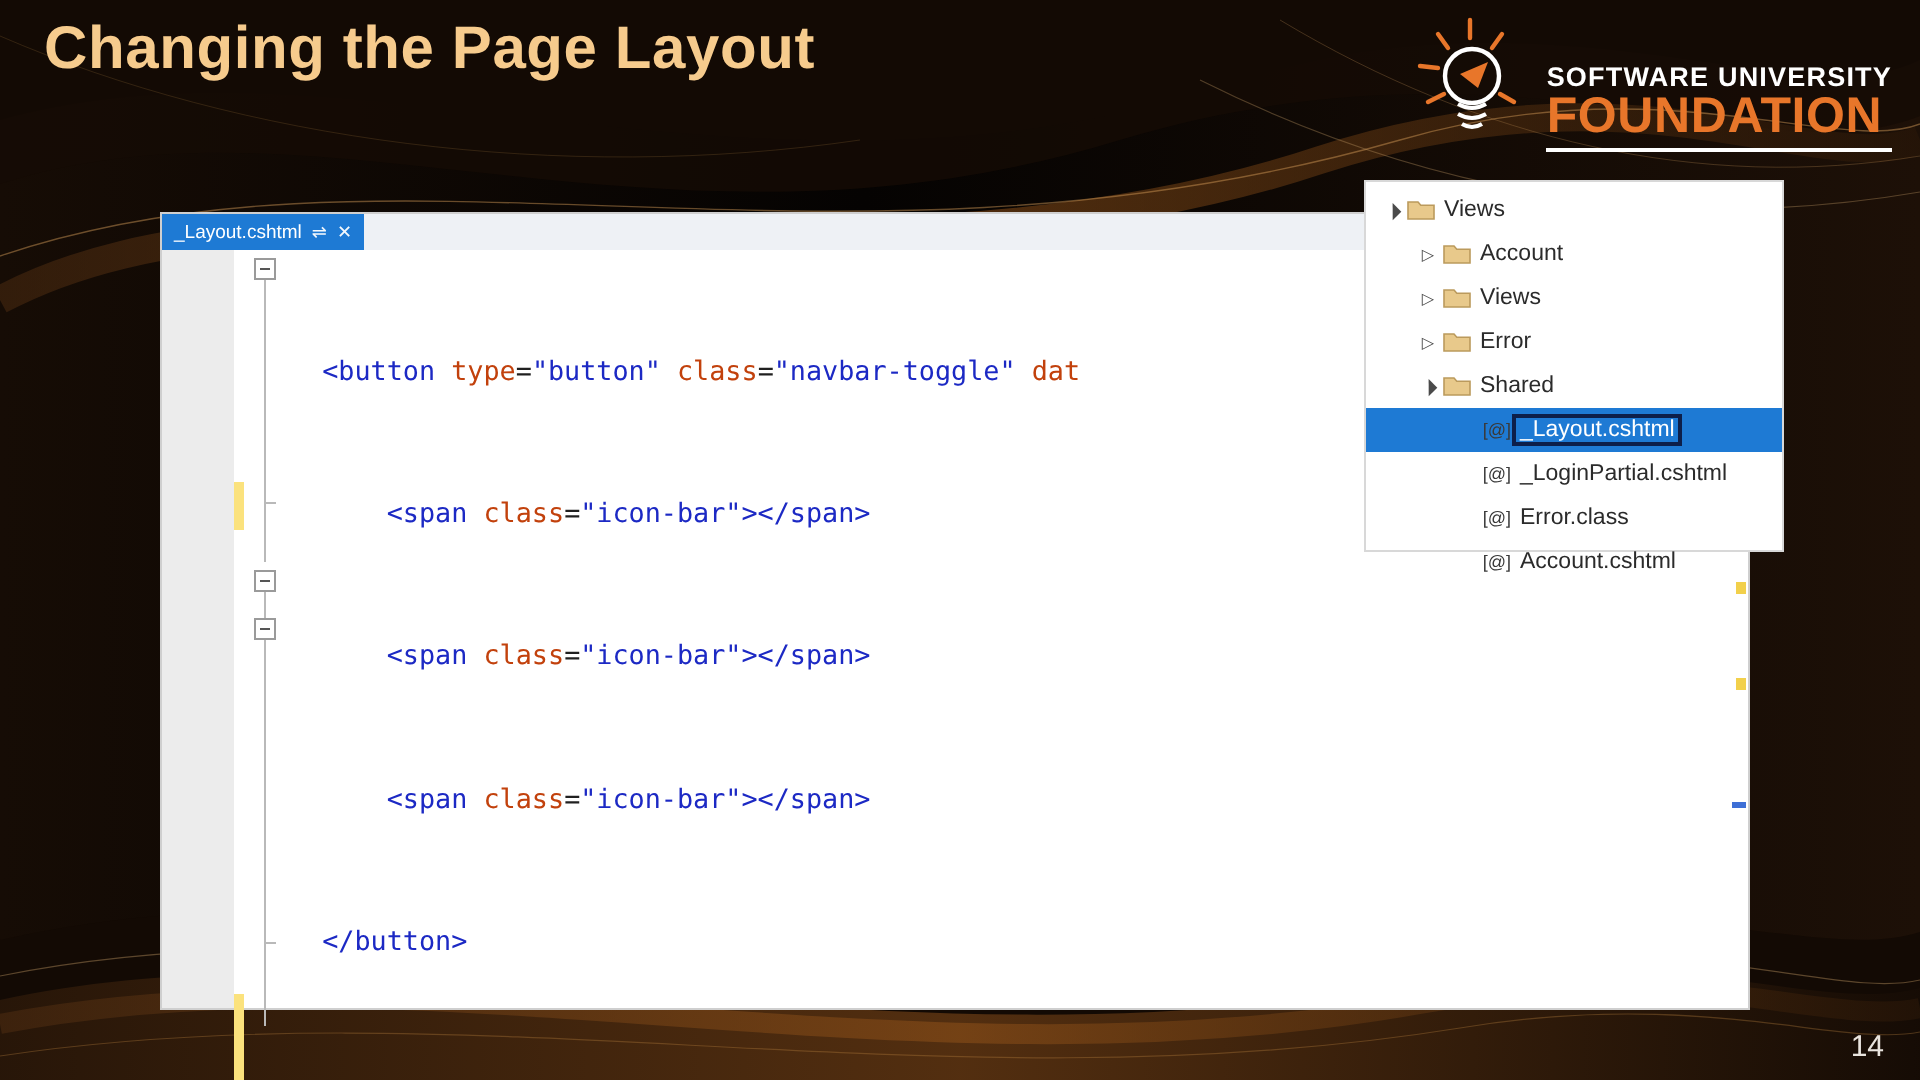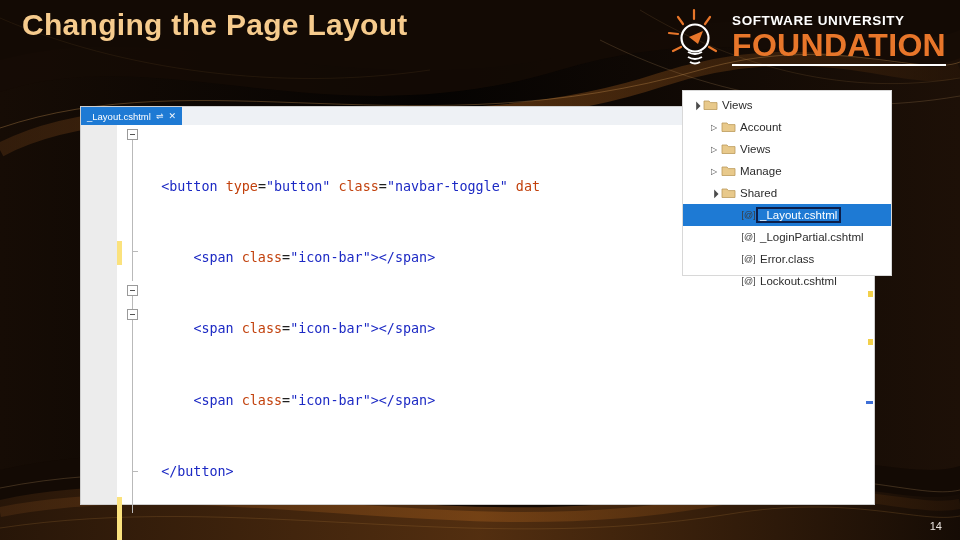--- a/index.html
+++ b/index.html
@@ -13,25 +13,25 @@
   
   #bg { position:absolute; inset:0; z-index:0; }
 
   
   #slide-title {
     position:absolute; left:22px; top:8px; z-index:5;
     font-size:30px; font-weight:bold; letter-spacing:.3px;
     color:#f6cb8d; white-space:nowrap;
   }
 
-  #logo { position:absolute; right:14px; top:6px; z-index:5; display:flex; align-items:flex-start; gap:6px; }
+  #logo { position:absolute; right:14px; top:6px; z-index:5; display:flex; align-items:flex-end; gap:6px; }
   #logo .bulb { width:62px; height:70px; position:relative; }
   #logo .words { display:flex; flex-direction:column; line-height:1; padding-top:8px; }
   #logo .l1 { color:#ffffff; font-size:13.5px; font-weight:bold; letter-spacing:.6px; }
-  #logo .l2 { color:#e8762a; font-size:32px; font-weight:bold; letter-spacing:.3px; margin-top:1px; }
+  #logo .l2 { color:#e8762a; font-size:25px; font-weight:bold; letter-spacing:.3px; margin-top:1px; }
   #logo .underline { height:2px; background:#ffffff; margin-top:3px; width:100%; }
 
   
   #editor {
     position:absolute; left:80px; top:106px; width:795px; height:399px; z-index:3;
     background:#ffffff; border:1px solid #cfcfcf;
     font-family:"DejaVu Sans Mono","Liberation Mono",monospace;
   }
   #tabstrip { height:18px; background:#eef1f5; position:relative; }
   #tab {
@@ -81,21 +81,21 @@
   .trow { height:22px; display:flex; align-items:center; white-space:nowrap; }
   .trow.sel { background:#1e7ad4; color:#ffffff; }
   .trow.sel .boxit { outline:2px solid #0d1f4a; }
   .exp { width:14px; text-align:center; font-size:8px; color:#4a4a4a; flex:0 0 14px; }
   .folder { width:17px; flex:0 0 17px; display:flex; align-items:center; }
   .cshicon { width:19px; flex:0 0 19px; font-size:9px; color:#3a3a3a; text-align:center; }
   .boxit { padding:0 2px; }
 
   #pagenum {
     position:absolute; right:18px; bottom:8px; z-index:9;
-    color:#e9e4de; font-size:11px; font-family:"Liberation Sans",sans-serif;
+    color:#e9e4de; font-size:15px; font-family:"Liberation Sans",sans-serif;
   }
 </style>
 </head>
 <body>
 
 <svg id="bg" viewBox="0 0 960 540" preserveAspectRatio="none">
   <defs>
     <linearGradient id="gTop" x1="0" y1="0" x2="1" y2="0">
       <stop offset="0" stop-color="#160c05"></stop>
       <stop offset="0.45" stop-color="#050302"></stop>
@@ -241,21 +241,21 @@
       </span>
       <span class="boxit">Views</span>
     </div>
     <div class="trow" style="padding-left: 24px;">
       <span class="exp">▷</span>
       <span class="folder">
         <svg width="15" height="12" viewBox="0 0 15 12">
           <path d="M1 2 h5 l1.4 1.6 H14 V10.5 H1 Z" fill="#e8c98b" stroke="#bb9a5c" stroke-width="0.8"></path>
         </svg>
       </span>
-      <span class="boxit">Manage</span>
+      <span class="boxit">Error</span>
     </div>
     <div class="trow" style="padding-left: 24px;">
       <span class="exp" style="transform: rotate(-45deg);">◢</span>
       <span class="folder">
         <svg width="15" height="12" viewBox="0 0 15 12">
           <path d="M1 2 h5 l1.4 1.6 H14 V10.5 H1 Z" fill="#e8c98b" stroke="#bb9a5c" stroke-width="0.8"></path>
         </svg>
       </span>
       <span class="boxit">Shared</span>
     </div>
@@ -270,17 +270,17 @@
       <span class="boxit">_LoginPartial.cshtml</span>
     </div>
     <div class="trow" style="padding-left: 42px;">
       <span class="exp"></span>
       <span class="cshicon">[@]</span>
       <span class="boxit">Error.class</span>
     </div>
     <div class="trow" style="padding-left: 42px;">
       <span class="exp"></span>
       <span class="cshicon">[@]</span>
-      <span class="boxit">Lockout.cshtml</span>
+      <span class="boxit">Account.cshtml</span>
     </div>
   </div>
 
 <div id="pagenum">14</div>
 
 </body></html>

